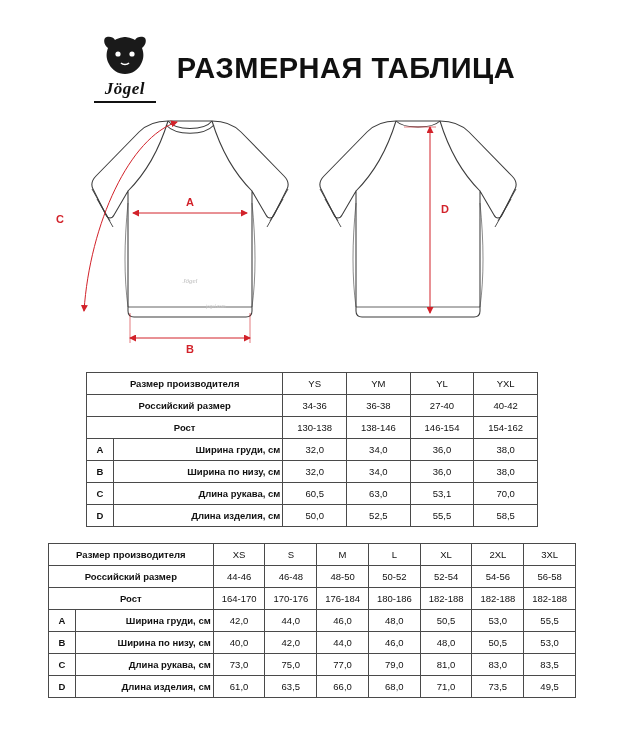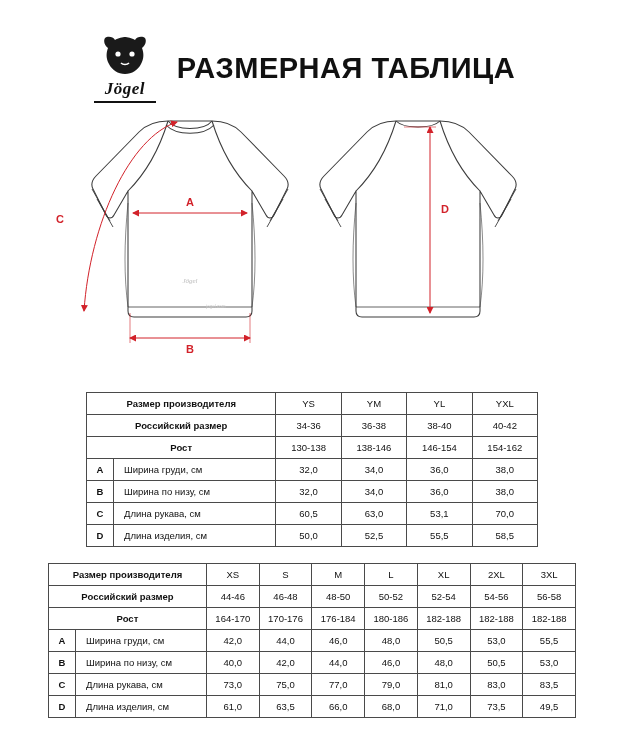--- a/index.html
+++ b/index.html
@@ -67,21 +67,21 @@
     position: relative;
     width: 624px;
     height: 265px;
   }
   .illus svg { display: block; }
 
   
   .tables {
     position: absolute;
     left: 0;
-    top: 392px;
+    top: 372px;
     width: 624px;
   }
   table {
     border-collapse: collapse;
     margin: 0 auto;
     font-size: 9.5px;
     color: #111;
   }
   table.t1 { width: 452px; }
   table.t2 { width: 528px; }
@@ -97,23 +97,23 @@
     width: 22px;
     font-weight: bold;
     font-size: 9.5px;
   }
   .row-head-c {
     text-align: center;
     font-weight: bold;
     white-space: nowrap;
   }
   .row-head-left {
-    text-align: left;
+    text-align: right;
     padding-left: 10px;
-    font-weight: normal;
+    font-weight: bold;
     white-space: nowrap;
   }
   .gap { height: 16px; }
 </style>
 </head>
 <body>
 
 <div class="page">
 
   <div class="header">
@@ -235,21 +235,21 @@
           <td class="row-head-c" colspan="2">Размер производителя</td>
           <td>YS</td>
           <td>YM</td>
           <td>YL</td>
           <td>YXL</td>
         </tr>
         <tr>
           <td class="row-head-c" colspan="2">Российский размер</td>
           <td>34-36</td>
           <td>36-38</td>
-          <td>38-40</td>
+          <td>27-40</td>
           <td>40-42</td>
         </tr>
         <tr>
           <td class="row-head-c" colspan="2">Рост</td>
           <td>130-138</td>
           <td>138-146</td>
           <td>146-154</td>
           <td>154-162</td>
         </tr>
         <tr>

